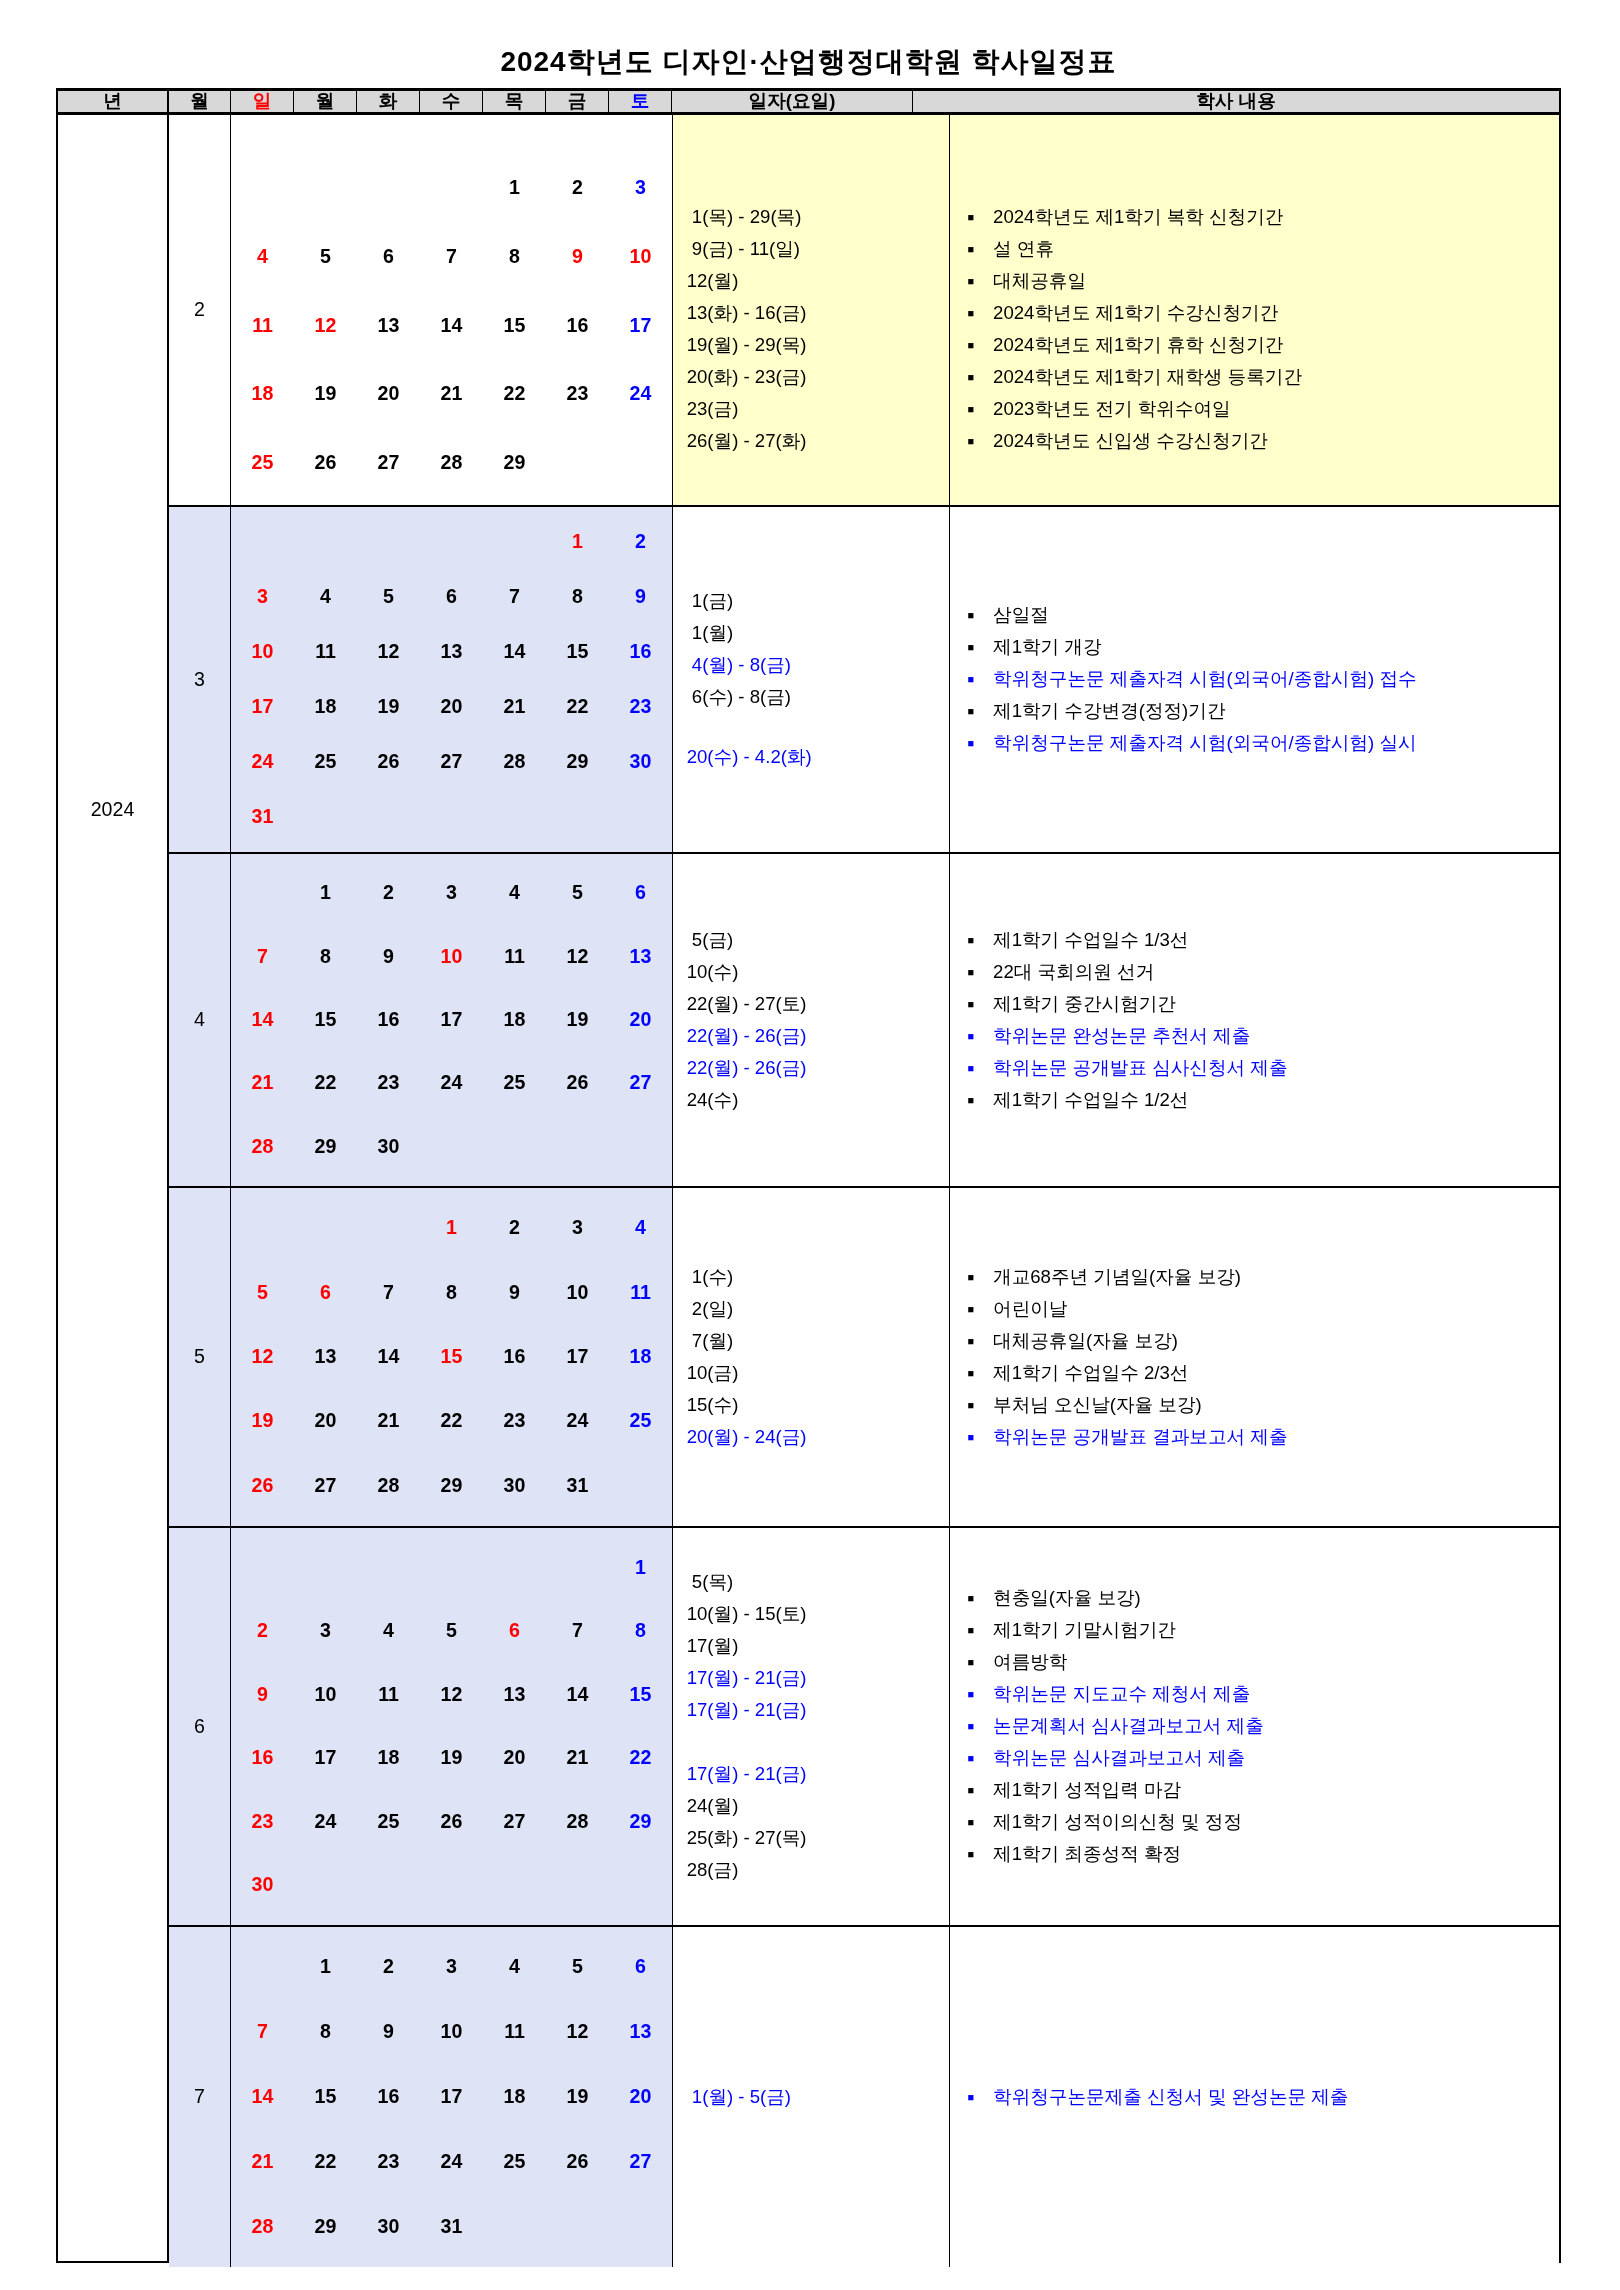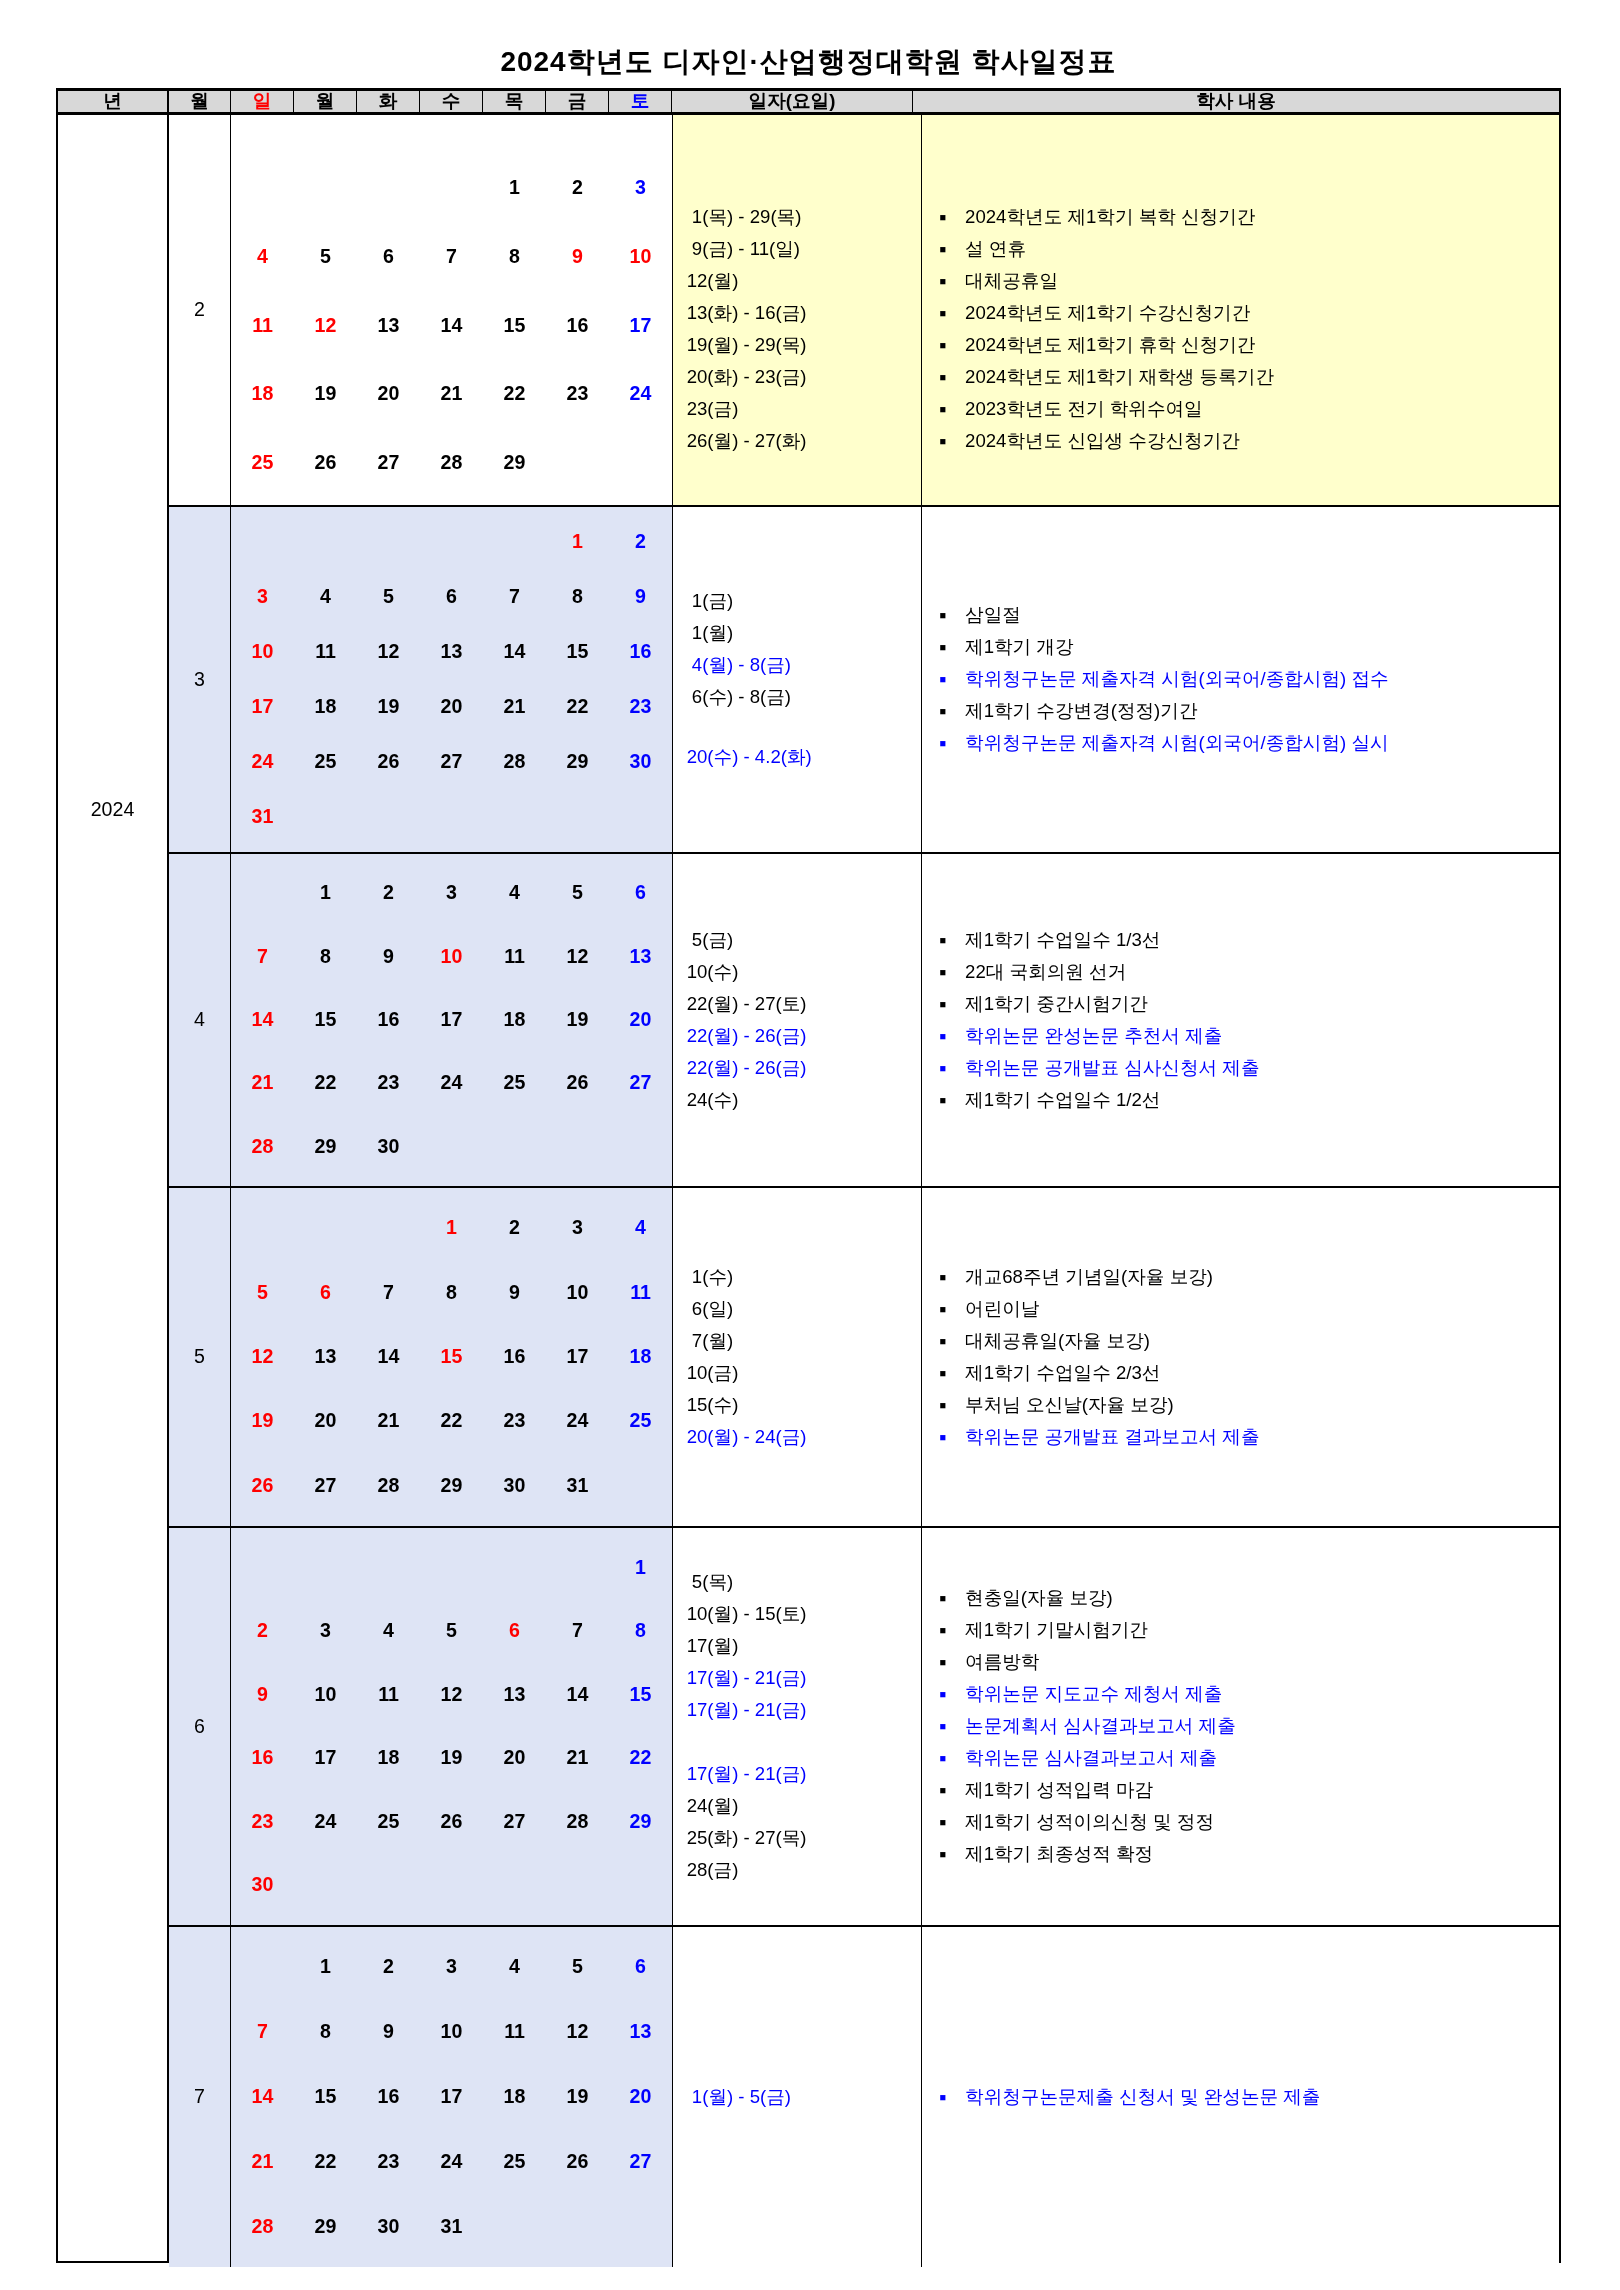--- a/index.html
+++ b/index.html
@@ -24,21 +24,21 @@
   .month-row:last-child{border-bottom:none;}
   .year-col{position:absolute;left:0;top:23.5px;width:111px;bottom:0;background:#fff;
             border-right:2.9px solid #000;box-sizing:border-box;}
   .year-label{position:absolute;top:683px;left:0;width:100%;text-align:center;font-size:19.6px;}
   .col-month{width:62px;display:flex;align-items:center;justify-content:center;
              font-size:19.6px;border-right:1px solid #000;box-sizing:border-box;}
   .col-cal{width:442px;display:flex;flex-direction:column;justify-content:space-around;
            border-right:1px solid #000;box-sizing:border-box;padding:7.8px 0;}
   .week-row{display:flex;}
   .day-cell{width:63px;text-align:center;font-size:19.6px;font-weight:bold;}
-  .col-dates{width:249px;display:flex;flex-direction:column;justify-content:center;
+  .col-dates{width:277px;display:flex;flex-direction:column;justify-content:center;
              border-right:1px solid #000;box-sizing:border-box;padding-left:13.7px;}
   .text-line{white-space:pre;font-size:18.6px;line-height:32px;height:32px;}
   .col-events{flex:1;display:flex;flex-direction:column;justify-content:center;
               padding-left:17.6px;box-sizing:border-box;}
   .event-line{display:flex;align-items:center;font-size:18.6px;line-height:32px;height:32px;white-space:pre;}
   .bullet{width:13.7px;font-size:10.8px;margin-right:11.8px;flex:none;}
   .theme-yellow .col-month,.theme-yellow .col-cal{background:#ffffff;}
   .theme-yellow .col-dates,.theme-yellow .col-events{background:var(--feb-bg,#ffffcc);}
   .theme-lav .col-month,.theme-lav .col-cal{background:var(--cal-bg,#dee4f5);}
   .theme-lav .col-dates,.theme-lav .col-events{background:#ffffff;}
@@ -325,21 +325,21 @@
             <span class="day-cell" style="color: rgb(0, 0, 0);">27</span>
             <span class="day-cell" style="color: rgb(0, 0, 0);">28</span>
             <span class="day-cell" style="color: rgb(0, 0, 0);">29</span>
             <span class="day-cell" style="color: rgb(0, 0, 0);">30</span>
             <span class="day-cell" style="color: rgb(0, 0, 0);">31</span>
             <span class="day-cell"></span>
           </div>
         </div>
         <div class="col-dates">
           <div class="text-line"> 1(수)</div>
-          <div class="text-line"> 6(일)</div>
+          <div class="text-line"> 2(일)</div>
           <div class="text-line"> 7(월)</div>
           <div class="text-line">10(금)</div>
           <div class="text-line">15(수)</div>
           <div class="text-line" style="color: rgb(0, 0, 255);">20(월) - 24(금)</div>
         </div>
         <div class="col-events">
           <div class="event-line"><span class="bullet">■</span><span class="">개교68주년 기념일(자율 보강)</span></div>
           <div class="event-line"><span class="bullet">■</span><span class="">어린이날</span></div>
           <div class="event-line"><span class="bullet">■</span><span class="">대체공휴일(자율 보강)</span></div>
           <div class="event-line"><span class="bullet">■</span><span class="">제1학기 수업일수 2/3선</span></div>

